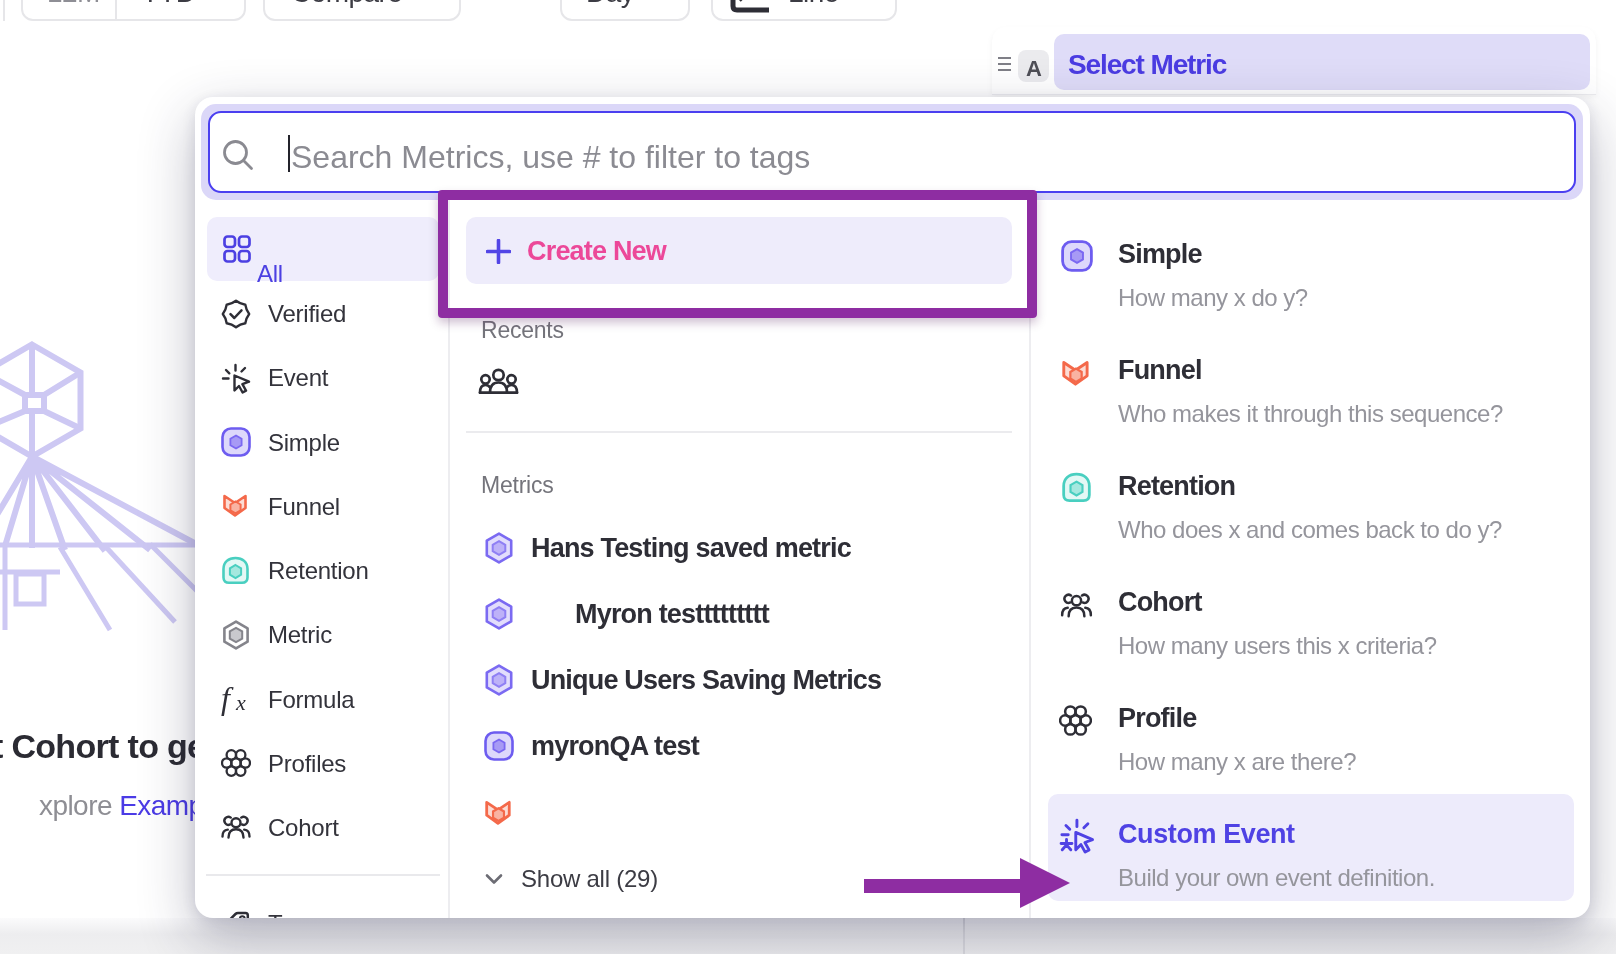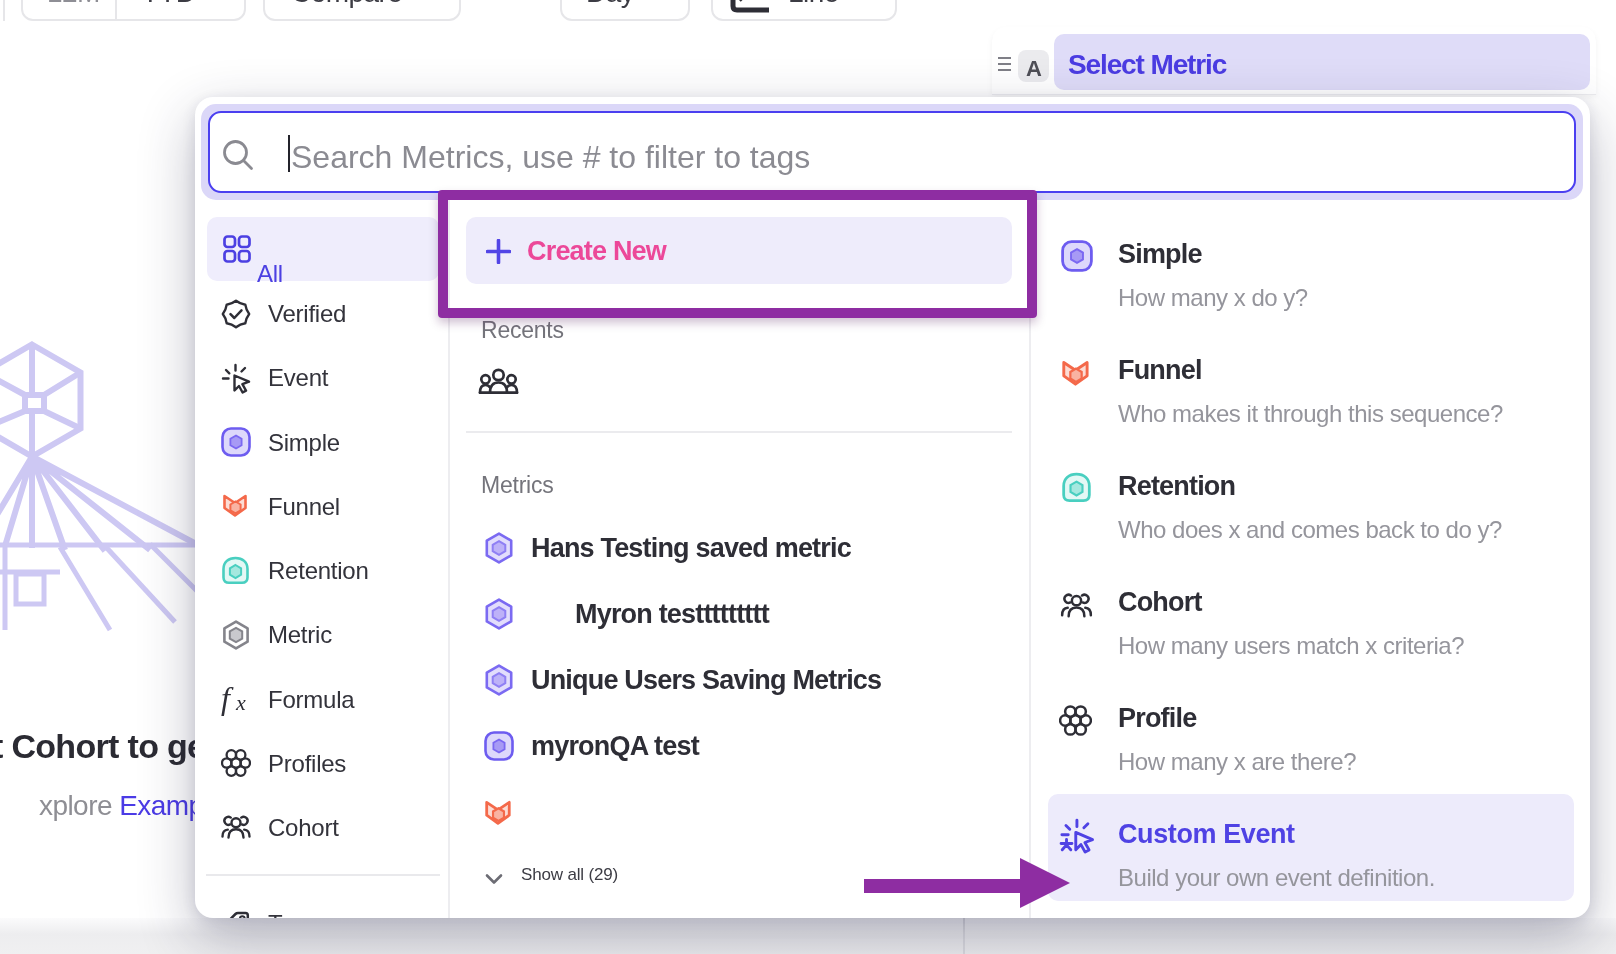--- a/index.html
+++ b/index.html
@@ -215,21 +215,21 @@
     </svg>
     <div class="mtitle" style="left:336px; top:634px;">myronQA test</div>
     <svg class="abs" style="left:289px; top:701px;" width="29" height="28" viewBox="0 0 27 26">
       <path d="M2.5,4 L13,11 L23.5,4 L23.5,16 L13,23.5 L2.5,16 Z" fill="#fcdcd4" stroke="#f4694a" stroke-width="2.6" stroke-linejoin="round"></path>
       <polygon points="13.5,9.5 18.6,12.5 18.6,18.4 13.5,21.4 8.4,18.4 8.4,12.5" fill="#f9b3a2" stroke="#f4694a" stroke-width="2"></polygon>
     </svg>
 
     <svg class="abs" style="left:289px; top:774px;" width="20" height="16" viewBox="0 0 20 16">
       <path d="M3 4.5 L10 11.5 L17 4.5" fill="none" stroke="#6c6c74" stroke-width="2.6" stroke-linecap="round" stroke-linejoin="round"></path>
     </svg>
-    <div class="abs" style="left:326px; top:768px; font-size:17px; font-weight:500; color:#3c3c44; letter-spacing:-0.01em;">Show all (29)</div>
+    <div class="abs" style="left:326px; top:768px; font-size:24px; font-weight:500; color:#3c3c44; letter-spacing:-0.01em;">Show all (29)</div>
 
     <div class="abs" style="left:853px; top:697px; width:526px; height:107px; background:#edebfb; border-radius:10px;"></div>
 
     <svg class="abs" style="left:866px; top:143px;" width="32" height="32" viewBox="0 0 30 30">
       <rect x="1.5" y="1.5" width="27" height="27" rx="8.5" fill="#ddd8fb" stroke="#6d5cf0" stroke-width="2.6"></rect>
       <polygon points="15.0,8.5 20.6,11.8 20.6,18.2 15.0,21.5 9.4,18.2 9.4,11.8" fill="#a79af5" stroke="#7b68f2" stroke-width="1.8"></polygon>
     </svg>
     <div class="mtitle" style="left:923px; top:142px;">Simple</div>
     <div class="rdesc" style="left:923px; top:187px;">How many x do y?</div>
 
@@ -251,21 +251,21 @@
       <g fill="none" stroke="#2e2e36" stroke-width="2.7" stroke-linecap="round">
         <circle cx="20" cy="8.3" r="5"></circle>
         <path d="M11.5,25 C11.5,18.3 15,15.5 20,15.5 C25,15.5 28.5,18.3 28.5,25"></path>
         <path d="M13.4,10.2 A4.4,4.4 0 1 1 14,2.7"></path>
         <path d="M4.5,24 C4.5,18.5 6.8,16.2 10.5,16"></path>
         <path d="M26.6,10.2 A4.4,4.4 0 1 0 26,2.7"></path>
         <path d="M35.5,24 C35.5,18.5 33.2,16.2 29.5,16"></path>
       </g>
     </svg>
     <div class="mtitle" style="left:923px; top:490px;">Cohort</div>
-    <div class="rdesc" style="left:923px; top:535px;">How many users match x criteria?</div>
+    <div class="rdesc" style="left:923px; top:535px;">How many users this x criteria?</div>
 
     <svg class="abs" style="left:864px; top:607px;" width="33" height="33" viewBox="0 0 30 30">
       <g fill="none" stroke="#2e2e36" stroke-width="2.3">
         <circle cx="15" cy="15" r="4.7"></circle>
         <circle cx="24.3" cy="15" r="4.7"></circle>
         <circle cx="19.7" cy="23.1" r="4.7"></circle>
         <circle cx="10.3" cy="23.1" r="4.7"></circle>
         <circle cx="5.7" cy="15" r="4.7"></circle>
         <circle cx="10.3" cy="6.9" r="4.7"></circle>
         <circle cx="19.7" cy="6.9" r="4.7"></circle>

